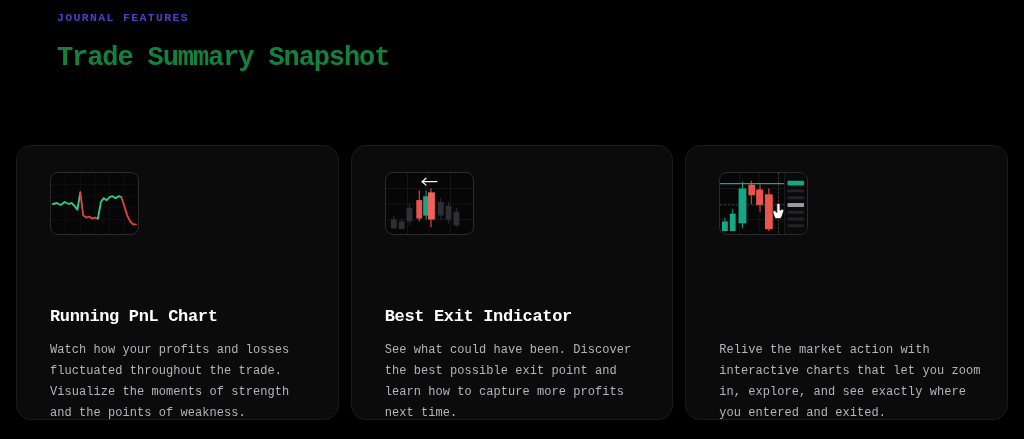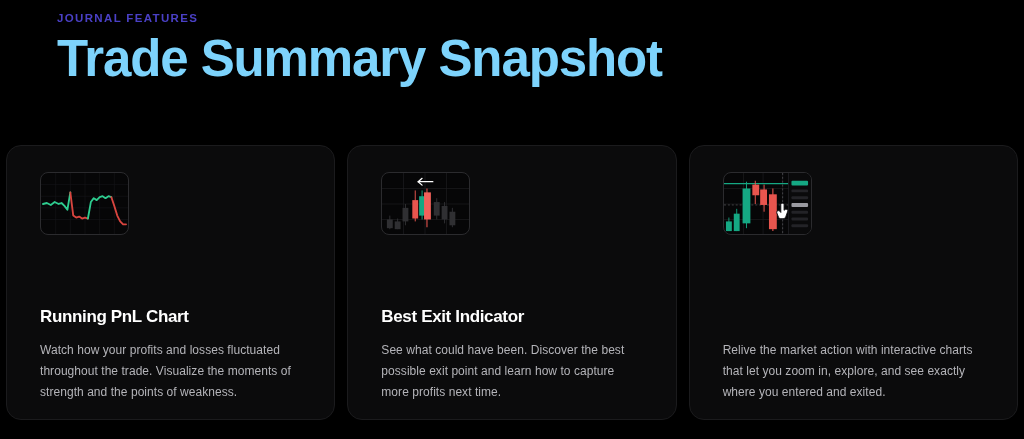--- a/index.html
+++ b/index.html
@@ -14,55 +14,56 @@
   body {
     font-family: "Liberation Sans", sans-serif;
     -webkit-font-smoothing: antialiased;
   }
 
   .page {
     position: relative;
     width: 956px;
     height: 439px;
     background: #000000;
+    font-family: Liberation Mono, monospace;
   }
 
   
   .header {
     position: absolute;
     left: 57px;
     top: 10px;
   }
 
   .eyebrow {
     font-size: 11.5px;
     font-weight: bold;
     letter-spacing: 1.35px;
     color: #4a40c6;
     line-height: 16px;
   }
 
   .page-title {
     margin-top: 8px;
-    font-size: 51px;
+    font-size: 27px;
     font-weight: bold;
     letter-spacing: -1.1px;
-    color: #7dd3fc;
+    color: #15803d;
     line-height: 49px;
   }
 
   
   .cards {
     position: absolute;
     left: 0px;
     top: 145px;
     width: 1024px;
     display: flex;
     gap: 12px;
-    padding: 0 6px;
+    padding: 0 16px;
   }
 
   .card {
     position: relative;
     flex: 1 1 0;
     height: 275px;
     background: #0b0b0c;
     border: 1px solid #1b1b1d;
     border-radius: 15px;
     padding: 26px 33px 0 33px;

